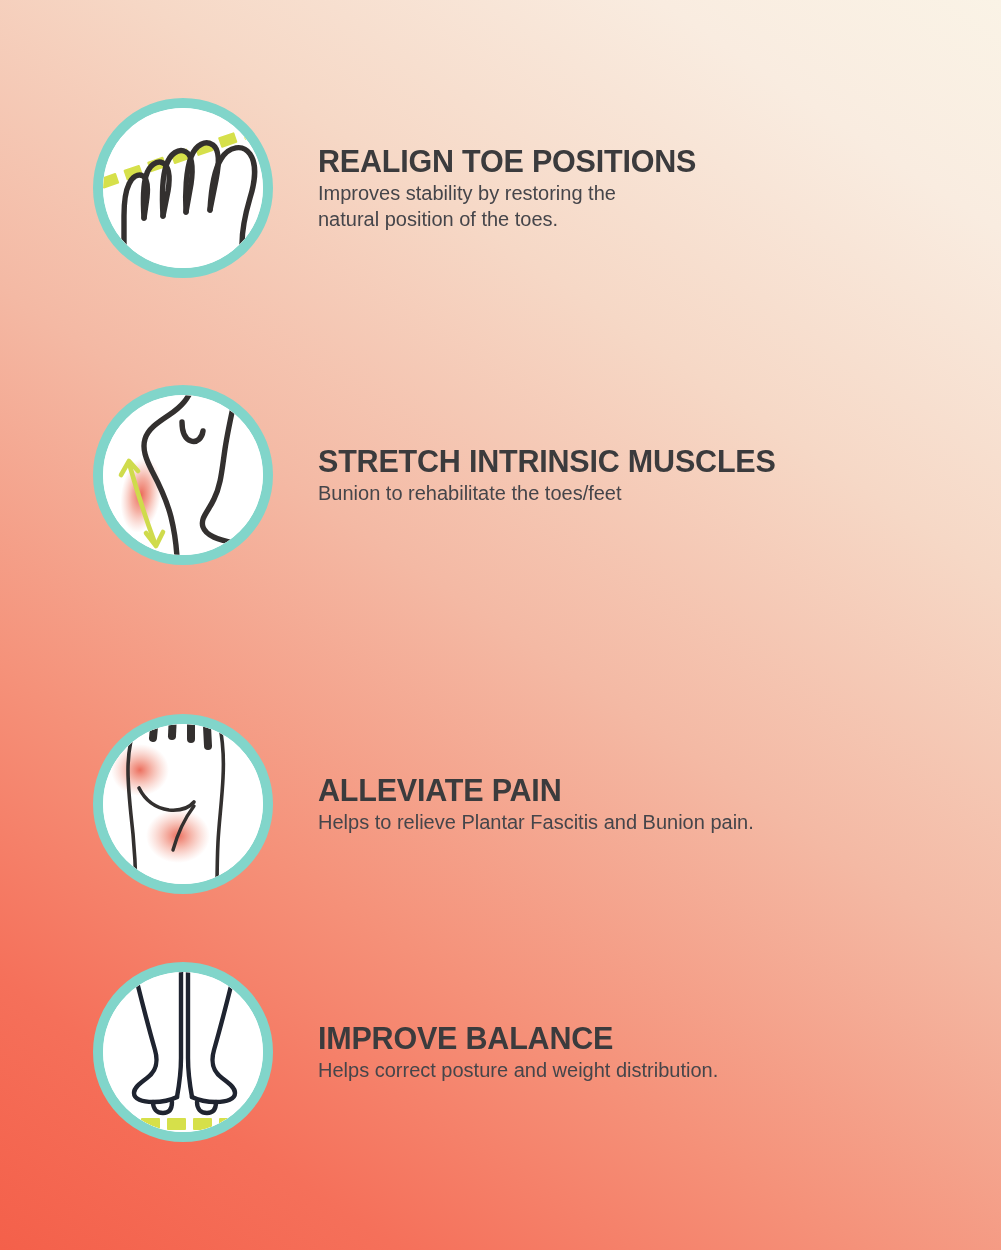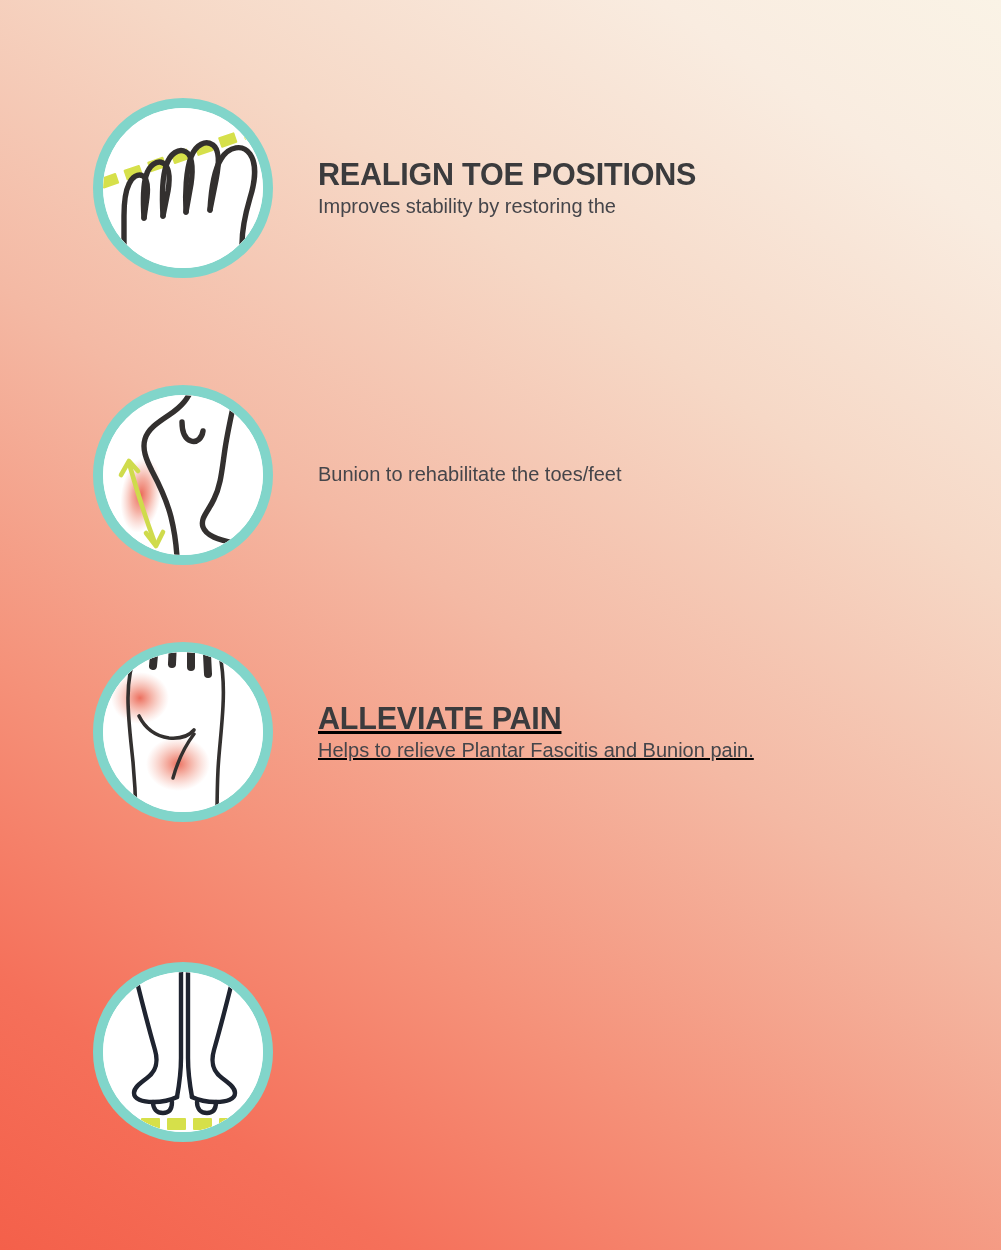--- a/index.html
+++ b/index.html
@@ -130,20 +130,21 @@
                      C152,117 149,130 149,146
                      L149,196"></path>
           </g>
         </g>
       </svg>
     </div>
     <div class="text-block">
       <div class="benefit-title">REALIGN TOE POSITIONS</div>
       <div class="benefit-desc">
         <span class="line">Improves stability by restoring the</span>
+        <span class="line">natural position of the toes.</span>
       </div>
     </div>
   </div>
 
   <div class="benefit-row" style="top:385px;">
     <div class="icon-circle">
       <svg viewBox="0 0 180 180" aria-hidden="true">
         <defs>
           <clipPath id="clip2">
               <circle cx="90" cy="90" r="80"></circle>
@@ -179,27 +180,28 @@
 
           <g stroke="#cfdb4c" stroke-width="4.6" fill="none" stroke-linecap="round" stroke-linejoin="round">
             <path d="M36,78 C44,106 52,132 62,158"></path>
             <path d="M28,90 L36,76 L45,86"></path>
             <path d="M53,148 L63,161 L70,147"></path>
           </g>
         </g>
       </svg>
     </div>
     <div class="text-block">
+      <div class="benefit-title">STRETCH INTRINSIC MUSCLES</div>
       <div class="benefit-desc">
         <span class="line">Bunion to rehabilitate the toes/feet</span>
       </div>
     </div>
   </div>
 
-  <div class="benefit-row" style="top:642px;text-decoration:underline;">
+  <div class="benefit-row" style="top:714px;">
     <div class="icon-circle">
       <svg viewBox="0 0 180 180" aria-hidden="true">
         <defs>
           <clipPath id="clip3">
               <circle cx="90" cy="90" r="80"></circle>
             </clipPath>
           <radialGradient id="heat3" cx="50%" cy="50%" r="50%">
             <stop offset="0%" stop-color="#e8503c" stop-opacity="0.82"></stop>
             <stop offset="42%" stop-color="#ea6148" stop-opacity="0.45"></stop>
             <stop offset="100%" stop-color="#f08a74" stop-opacity="0"></stop>
@@ -291,15 +293,21 @@
             <rect x="22" y="156" width="19" height="12" rx="1"></rect>
             <rect x="48" y="156" width="19" height="12" rx="1"></rect>
             <rect x="74" y="156" width="19" height="12" rx="1"></rect>
             <rect x="100" y="156" width="19" height="12" rx="1"></rect>
             <rect x="126" y="156" width="19" height="12" rx="1"></rect>
             <rect x="152" y="156" width="19" height="12" rx="1"></rect>
           </g>
         </g>
       </svg>
     </div>
+    <div class="text-block">
+      <div class="benefit-title">IMPROVE BALANCE</div>
+      <div class="benefit-desc">
+        <span class="line">Helps correct posture and weight distribution.</span>
+      </div>
+    </div>
   </div>
 
 </div>
 
 </body></html>

